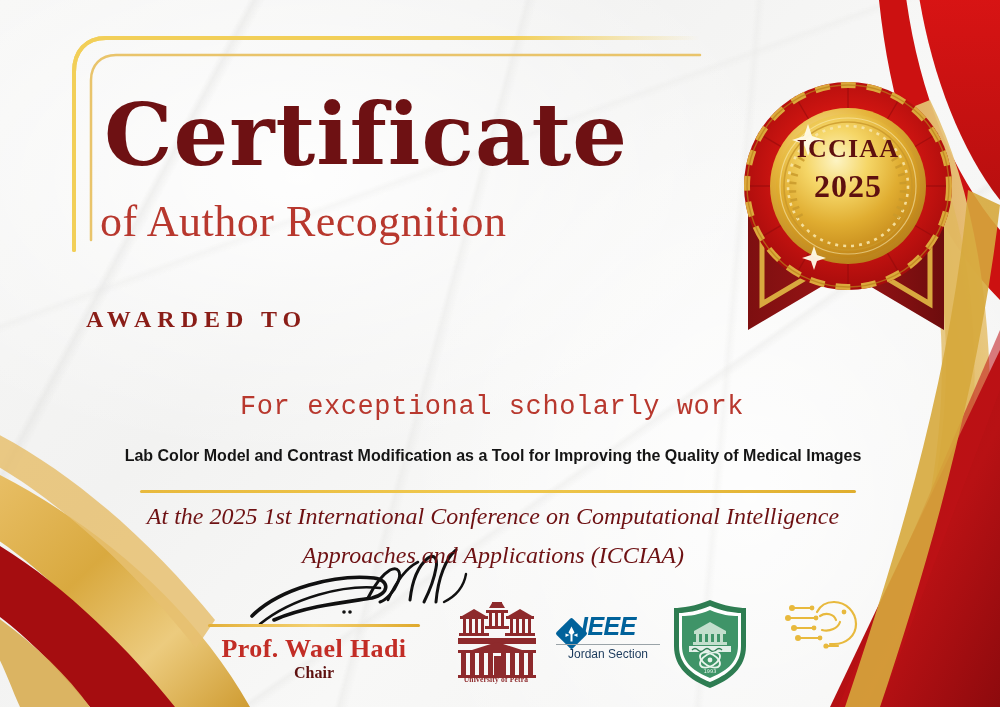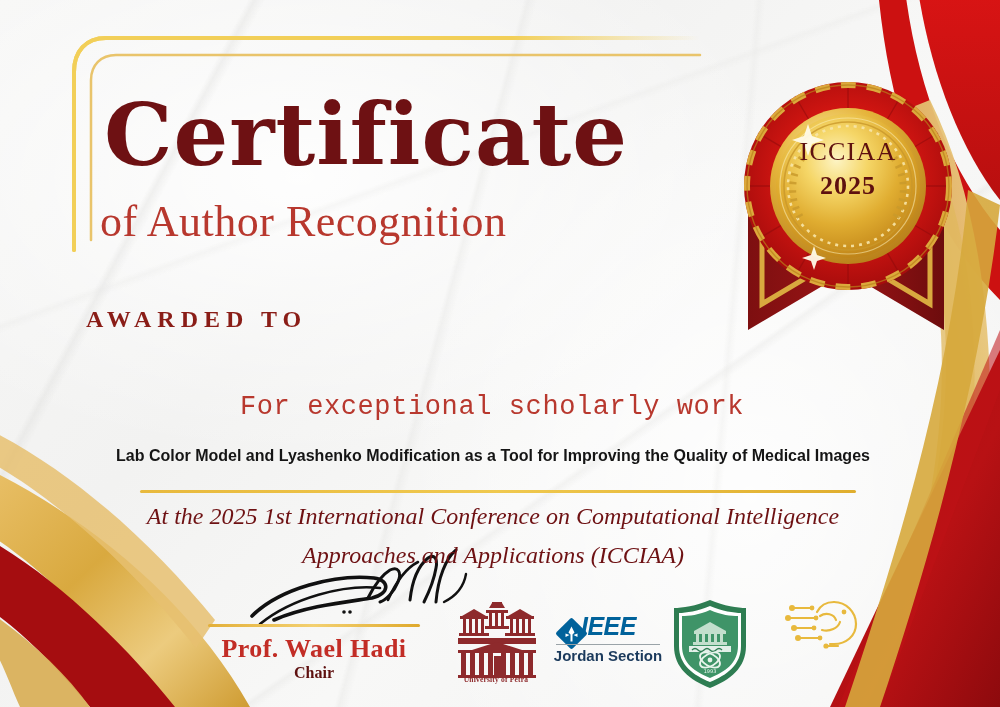--- a/index.html
+++ b/index.html
@@ -148,21 +148,21 @@
     display: flex; align-items: center; gap: 3px;
   }
   .ieee-text {
     font-family: "Liberation Sans", sans-serif;
     font-weight: bold; font-style: italic;
     font-size: 25px; color: #00629b; letter-spacing: -0.5px;
   }
   .ieee-rule { width: 104px; height: 1px; background: #9aa3a8; margin: 3px auto 2px; }
   .ieee-sub {
     font-family: "Liberation Sans", sans-serif;
-    font-weight: bold; font-size: 15px; color: #1b3a5c;
+    font-weight: normal; font-size: 12px; color: #1b3a5c;
   }
   .logo-zay { left: 228px; top: 4px; width: 84px; }
   .logo-icciaa { left: 318px; top: 6px; width: 146px; }
   .icciaa-word {
     font-family: "Liberation Sans", sans-serif;
     font-weight: bold; font-size: 17px;
     color: #5e100f; letter-spacing: 2px; margin-top: 1px;
   }
   .icciaa-sub {
     font-family: "Liberation Sans", sans-serif;
@@ -172,27 +172,27 @@
 
   
   .seal { position: absolute; left: 714px; top: 36px; width: 268px; height: 300px; }
   .seal-text {
     position: absolute; left: 0; top: 0; width: 268px; height: 300px;
     display: flex; flex-direction: column; align-items: center; justify-content: center;
     pointer-events: none;
   }
   .seal-title {
     font-family: "Liberation Serif", serif;
-    font-weight: normal; font-size: 26px;
+    font-weight: bold; font-size: 26px;
     color: #5e100f; letter-spacing: 1.2px;
     margin-top: -34px;
   }
   .seal-year {
     font-family: "Liberation Serif", serif;
-    font-weight: bold; font-size: 26px;
+    font-weight: bold; font-size: 32px;
     color: #5e100f; letter-spacing: 1px;
     margin-top: 4px;
   }
 </style>
 </head>
 <body>
 
 <div id="cert">
 
   <div class="marble"></div>
@@ -453,21 +453,21 @@
     </g>
   </svg>
 
   <div class="content">
 
     <div class="title">Certificate</div>
     <div class="subtitle">of Author Recognition</div>
 
     <div class="awarded-to">AWARDED TO</div>
     <div class="for-line">For exceptional scholarly work</div>
-    <div class="paper-title">Lab Color Model and Lyashenko Modification as a Tool for Improving the Quality of Medical Images</div>
+    <div class="paper-title">Lab Color Model and Contrast Modification as a Tool for Improving the Quality of Medical Images</div>
 
     <div class="divider"></div>
 
     <div class="conference">At the 2025 1st International Conference on Computational Intelligence Approaches and Applications (ICCIAA)</div>
 
     <div class="seal">
       <div class="seal-text">
         <div class="seal-title">ICCIAA</div>
         <div class="seal-year">2025</div>
       </div>

